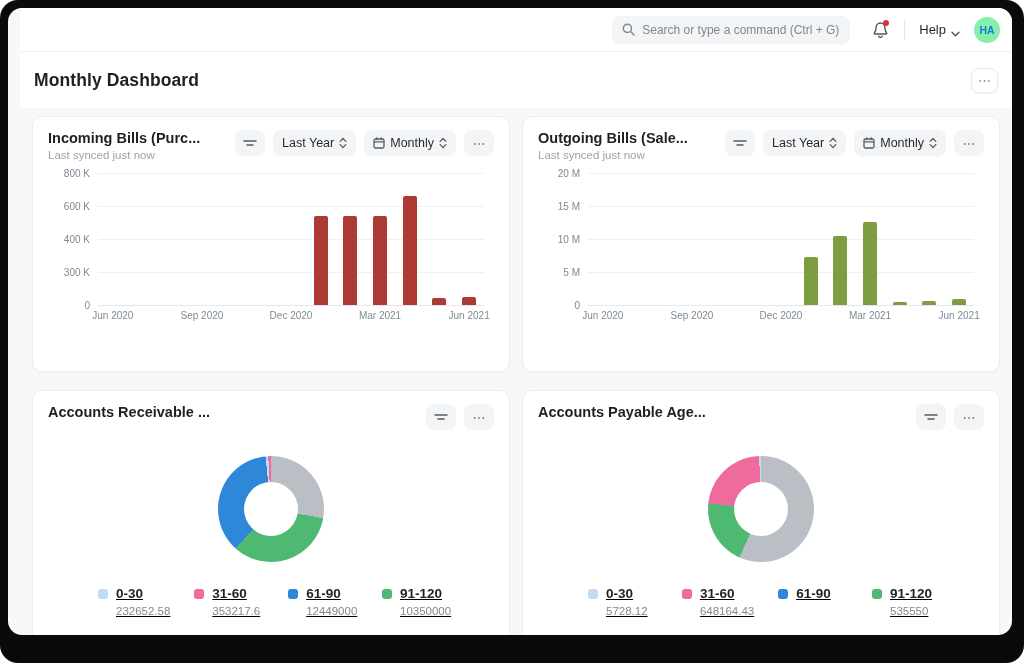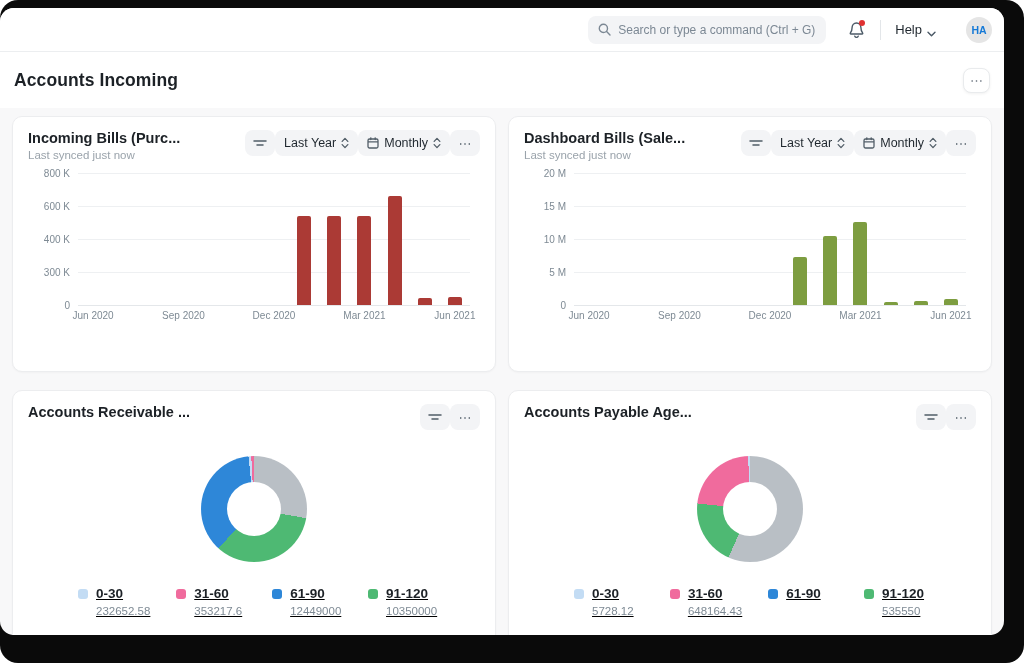--- a/index.html
+++ b/index.html
@@ -1,20 +1,20 @@
 <!DOCTYPE html>
 <html><head>
 <meta charset="utf-8">
 <style>
   * { margin:0; padding:0; box-sizing:border-box; }
   html,body { width:1024px; height:663px; }
   body { font-family:"Liberation Sans", sans-serif; background:#fff; }
   .frame { position:absolute; inset:0; width:1024px; height:663px; background:#0a0a0a; border-radius:18px; }
-  .app { position:absolute; left:0; top:8px; width:1004px; height:627px; background:#f8f8f9;
-         border-radius:14px; overflow:hidden; }
+  .app { position:absolute; left:8px; top:8px; width:1004px; height:627px; background:#f8f8f9;
+         border-radius:14px; overflow:hidden;padding-left:12px; }
 
   
   .topbar { height:44px; background:#fff; border-bottom:1px solid #eceef0;
             display:flex; align-items:center; justify-content:flex-end; padding:0 12px; gap:14px; }
   .searchbox { width:238px; height:28px; background:#f3f4f6; border:none; border-radius:8px;
                display:flex; align-items:center; gap:7px; padding:0 10px; margin-right:6px; }
   .searchbox input { border:none; background:transparent; outline:none; width:100%;
                      font-family:"Liberation Sans", sans-serif; font-size:12px; color:#444; }
   .searchbox input::placeholder { color:#7c8894; }
   .bell-wrap { position:relative; width:20px; height:20px; display:flex; align-items:center; justify-content:center; }
@@ -33,21 +33,21 @@
                display:flex; align-items:center; justify-content:center; cursor:pointer; }
 
   
   .content { padding:8px 12px 0; display:grid; grid-template-columns:1fr 1fr;
              grid-template-rows:256px 256px; gap:18px 12px; }
   .card { background:#fff; border:1px solid #ecedef; border-radius:10px;
           box-shadow:0 1px 2px rgba(0,0,0,.03); padding:13px 15px; overflow:hidden; }
   .card-head { display:flex; justify-content:space-between; align-items:flex-start; }
   .card-title { font-size:14.5px; font-weight:bold; color:#1c2126; }
   .card-sub { font-size:11.5px; color:#9aa3ab; margin-top:3px; }
-  .controls { display:flex; align-items:flex-start; }
+  .controls { display:flex; align-items:flex-start; gap:8px; }
   .icon-btn { height:26px; min-width:30px; padding:0 8px; background:#f3f4f6; border:none; border-radius:8px;
               display:flex; align-items:center; justify-content:center; cursor:pointer;
               color:#525e68; font-size:13px; }
   .select-btn { height:26px; padding:0 9px; background:#f3f4f6; border:none; border-radius:8px;
                 display:inline-flex; align-items:center; gap:5px; cursor:pointer;
                 font-family:"Liberation Sans", sans-serif; font-size:12.5px; color:#1f272e; }
 
   
   .barchart { margin-top:12px; }
   .plot { position:relative; height:132px; margin-left:50px; margin-right:10px;text-align:center; }
@@ -101,25 +101,25 @@
     </div>
     <div class="tb-divider"></div>
     <div class="help">
       <span>Help</span>
       <span>
         <svg width="9" height="6" viewBox="0 0 9 6">
               <path d="M1 1.2 L4.5 4.8 L8 1.2" fill="none" stroke="#4c5a67" stroke-width="1.4" stroke-linecap="round" stroke-linejoin="round"></path>
             </svg>
       </span>
     </div>
-    <div class="avatar" style="background:#e5e5e5; color:#1579d6;margin-left:16px;">HA</div>
+    <div class="avatar" style="background:#86efac; color:#1579d6;">HA</div>
   </div>
 
   <div class="titlerow">
-    <div class="page-title">Accounts Incoming</div>
+    <div class="page-title">Monthly Dashboard</div>
     <button class="page-more">
       <span>⋯</span>
     </button>
   </div>
 
   <div class="content">
 
     <div class="card">
       <div class="card-head">
         <div>
@@ -212,21 +212,21 @@
               <div class="xlabel" style="left: 50%;">Dec 2020</div>
               <div class="xlabel" style="left: 73.0769%;">Mar 2021</div>
               <div class="xlabel" style="left: 96.1538%;">Jun 2021</div>
             </div>
       </div>
     </div>
 
     <div class="card">
       <div class="card-head">
         <div>
-          <div class="card-title">Dashboard Bills (Sale...</div>
+          <div class="card-title">Outgoing Bills (Sale...</div>
           <div class="card-sub">Last synced just now</div>
         </div>
         <div class="controls">
           <button class="icon-btn">
             <span>
               <svg width="14" height="12" viewBox="0 0 14 12">
                     <line x1="1" y1="4" x2="13" y2="4" stroke="#525e68" stroke-width="1.5" stroke-linecap="round"></line>
                     <line x1="4" y1="8" x2="10" y2="8" stroke="#525e68" stroke-width="1.5" stroke-linecap="round"></line>
                   </svg>
             </span>

